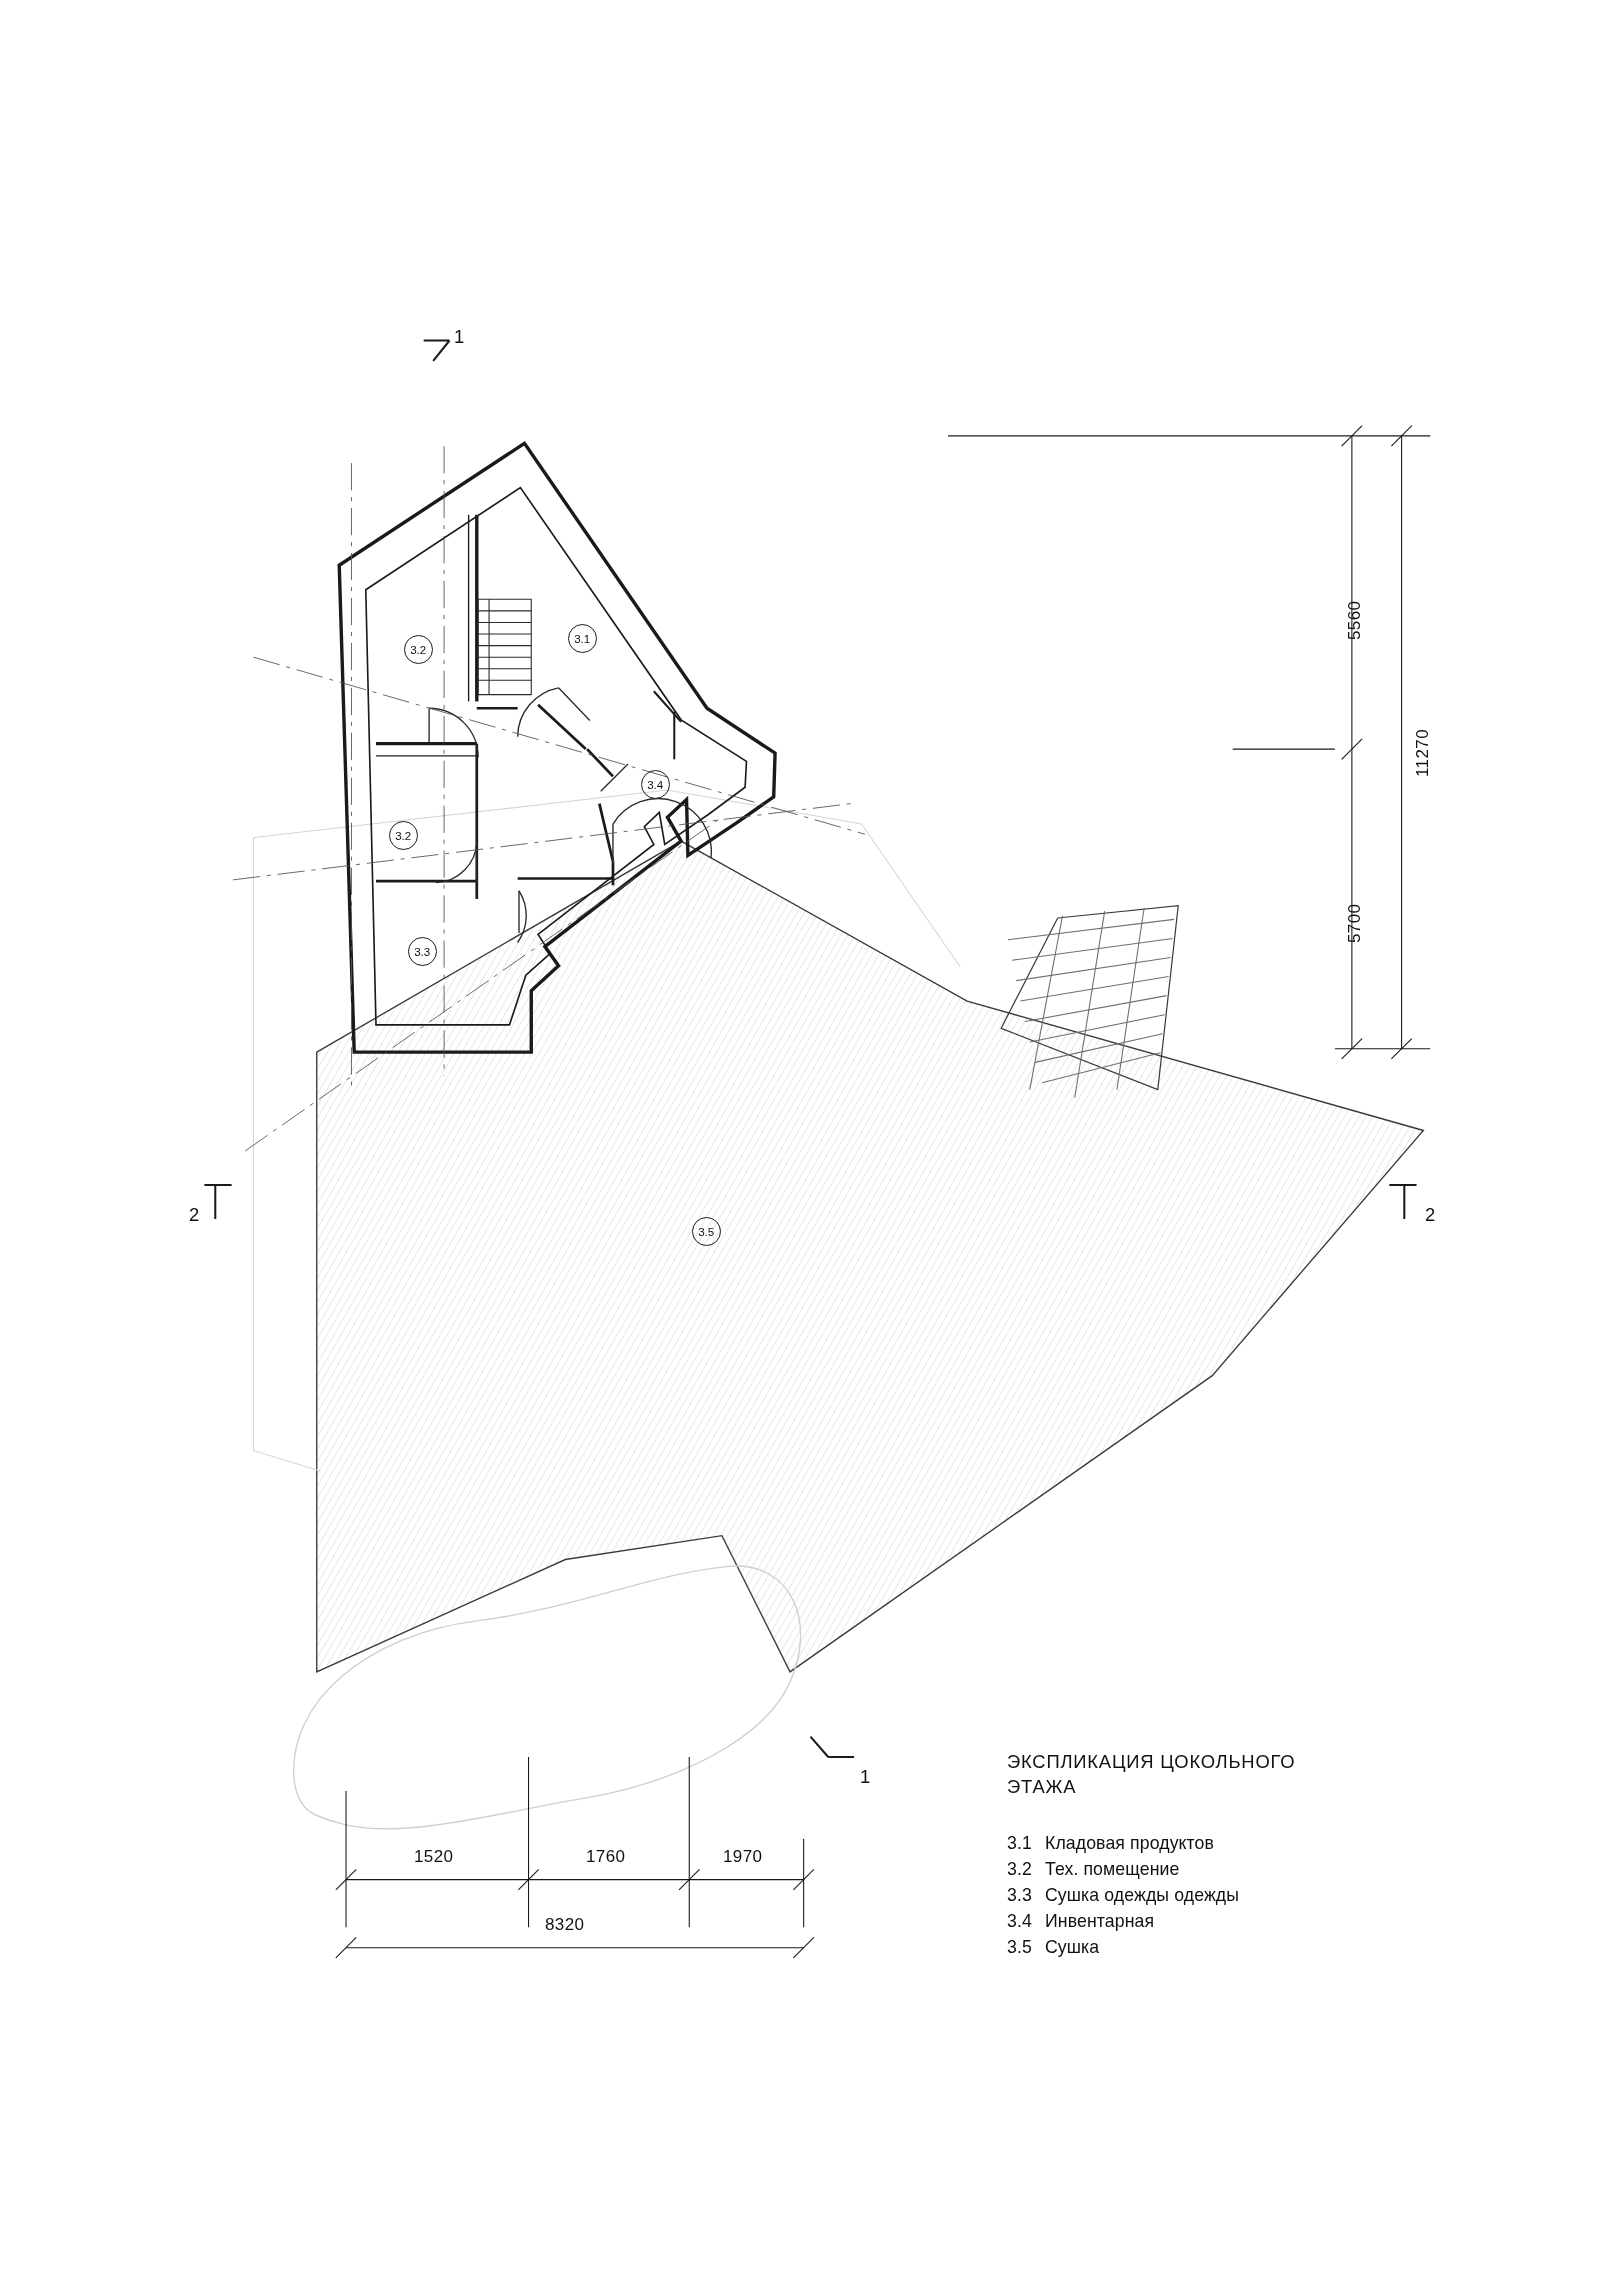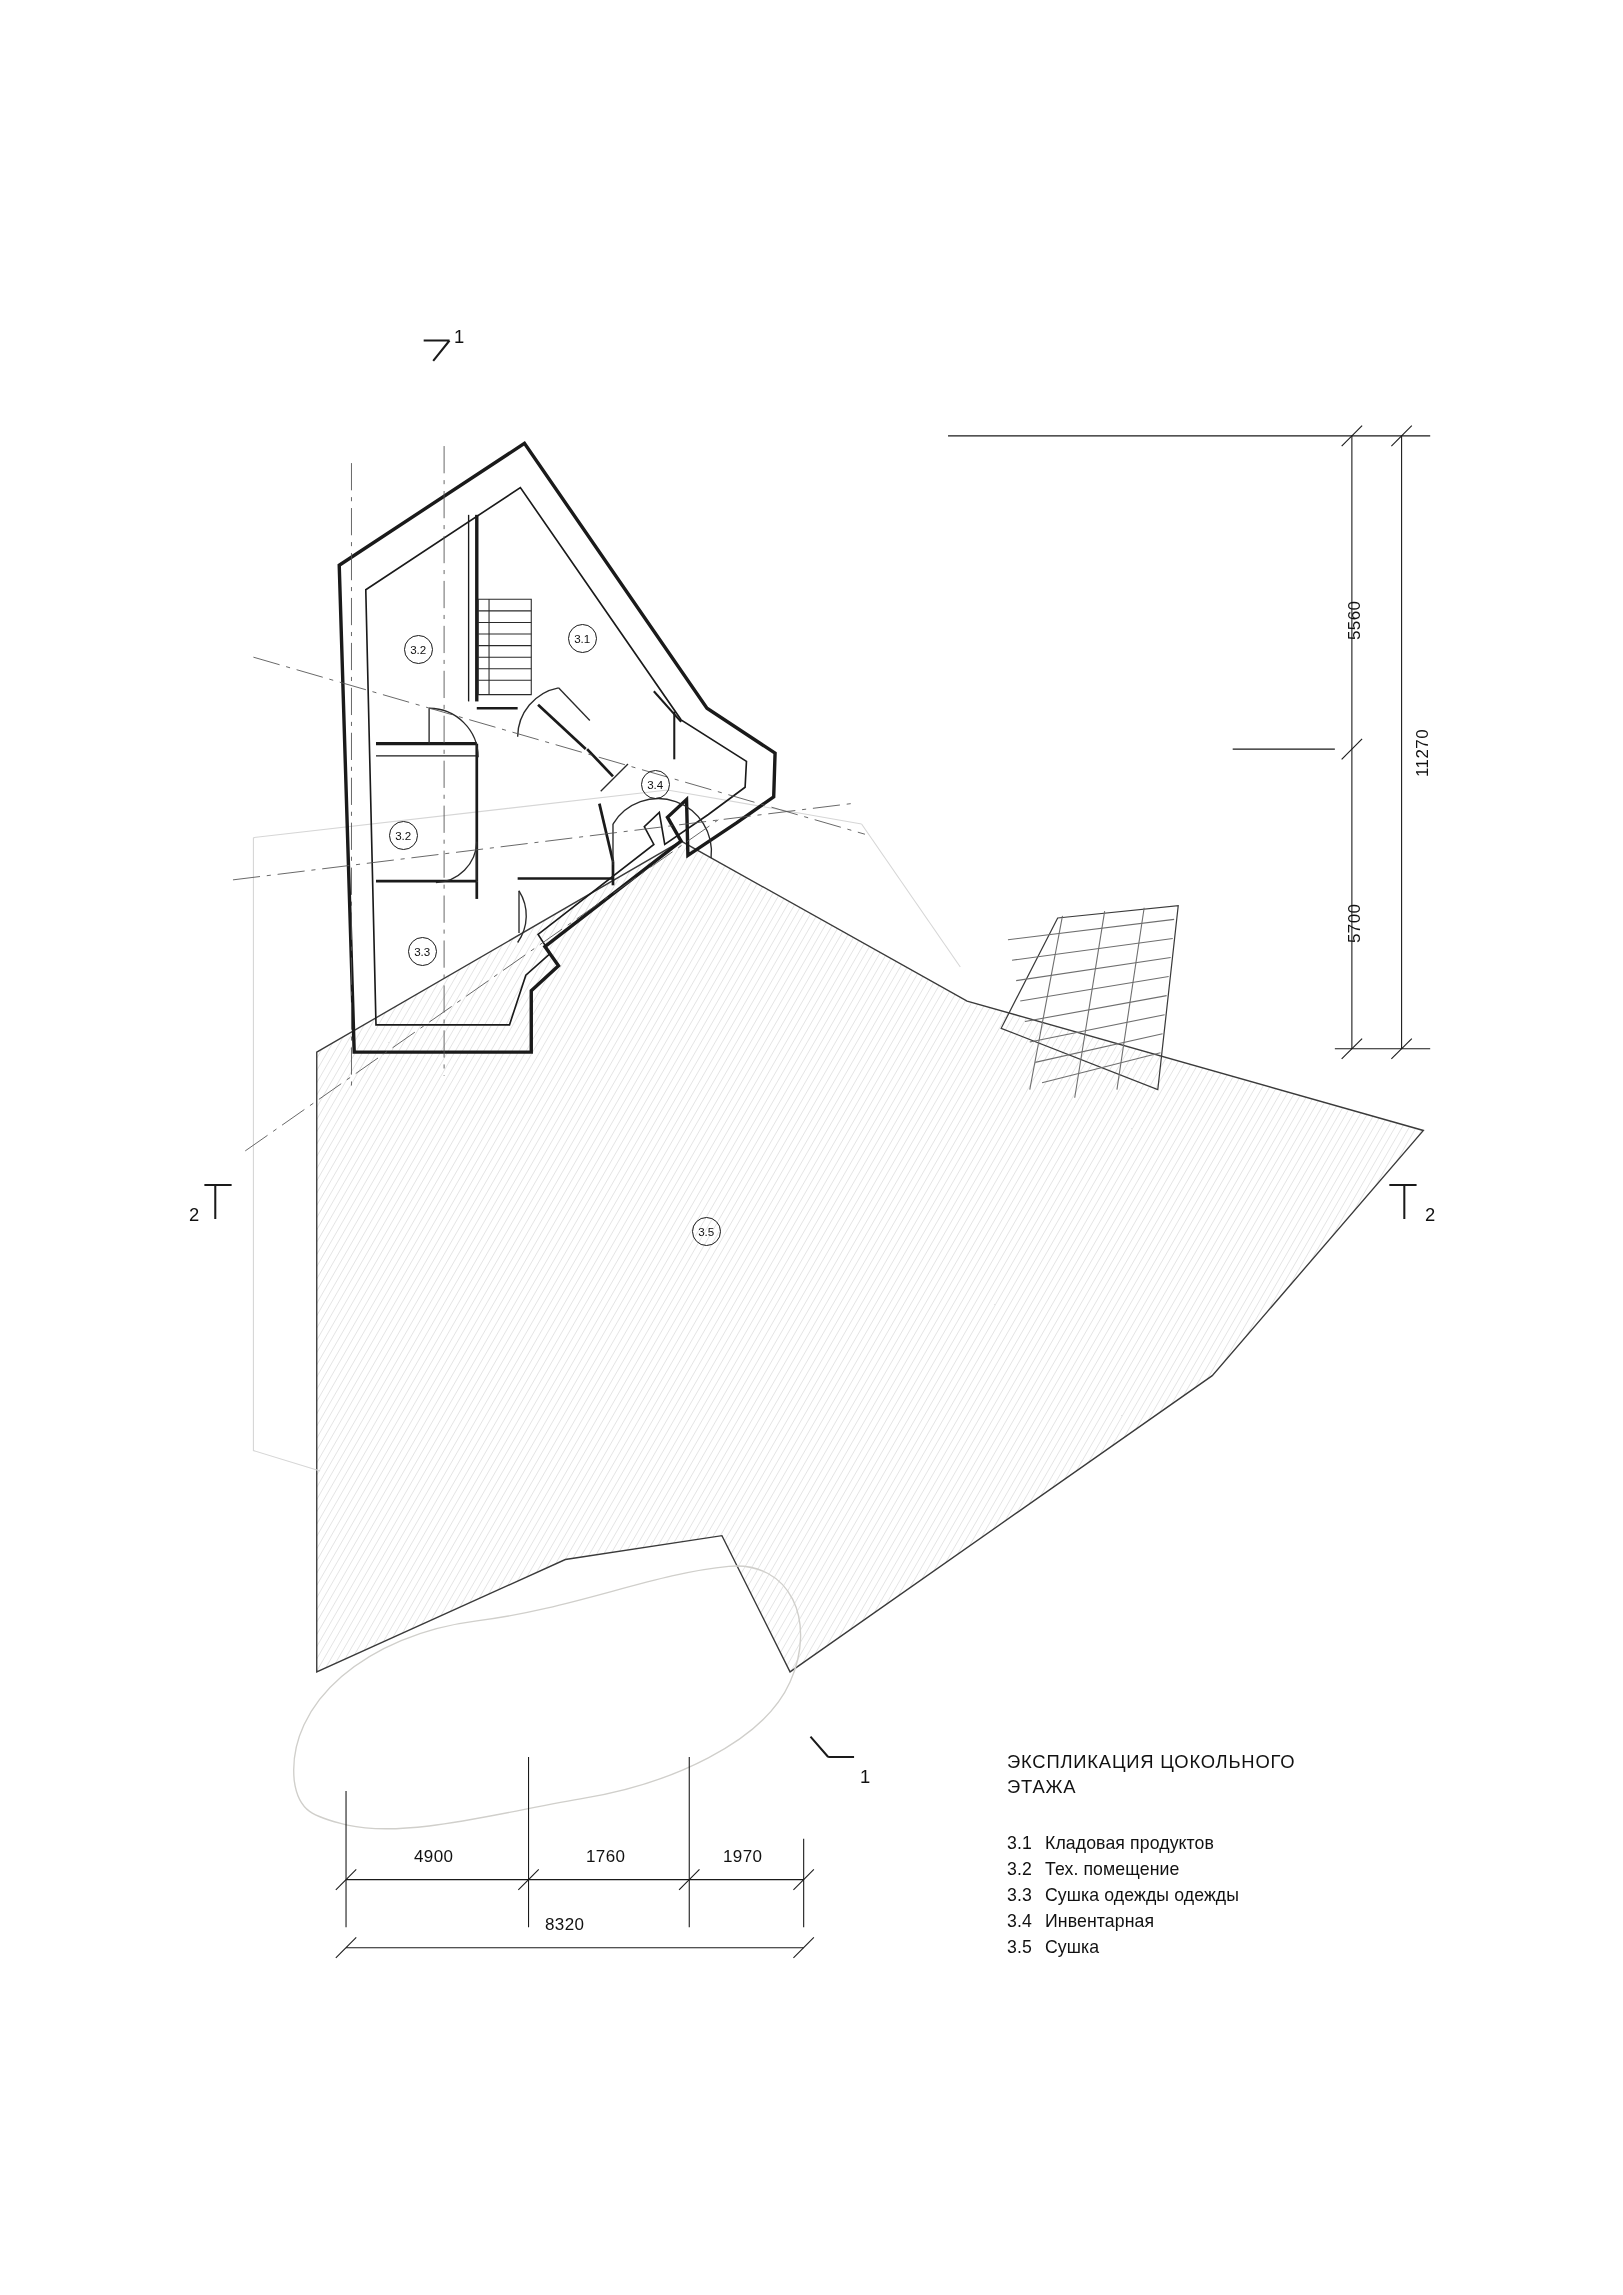--- a/index.html
+++ b/index.html
@@ -244,21 +244,21 @@
   <div class="room-tag" style="left:582px;top:638px">3.1</div>
   <div class="room-tag" style="left:403px;top:835px">3.2</div>
   <div class="room-tag" style="left:655px;top:784px">3.4</div>
   <div class="room-tag" style="left:422px;top:951px">3.3</div>
   <div class="room-tag" style="left:706px;top:1231px">3.5</div>
 
   <div class="dim-text vert" style="left:1345px;top:640px">5560</div>
   <div class="dim-text vert" style="left:1413px;top:777px">11270</div>
   <div class="dim-text vert" style="left:1345px;top:943px">5700</div>
 
-  <div class="dim-text" style="left:414px;top:1847px">4900</div>
+  <div class="dim-text" style="left:414px;top:1847px">1520</div>
   <div class="dim-text" style="left:586px;top:1847px">1760</div>
   <div class="dim-text" style="left:723px;top:1847px">1970</div>
   <div class="dim-text" style="left:545px;top:1915px">8320</div>
 
   <div class="sec-label" style="left:454px;top:326px">1</div>
   <div class="sec-label" style="left:189px;top:1204px">2</div>
   <div class="sec-label" style="left:1425px;top:1204px">2</div>
   <div class="sec-label" style="left:860px;top:1766px">1</div>
 
   <div class="legend">

